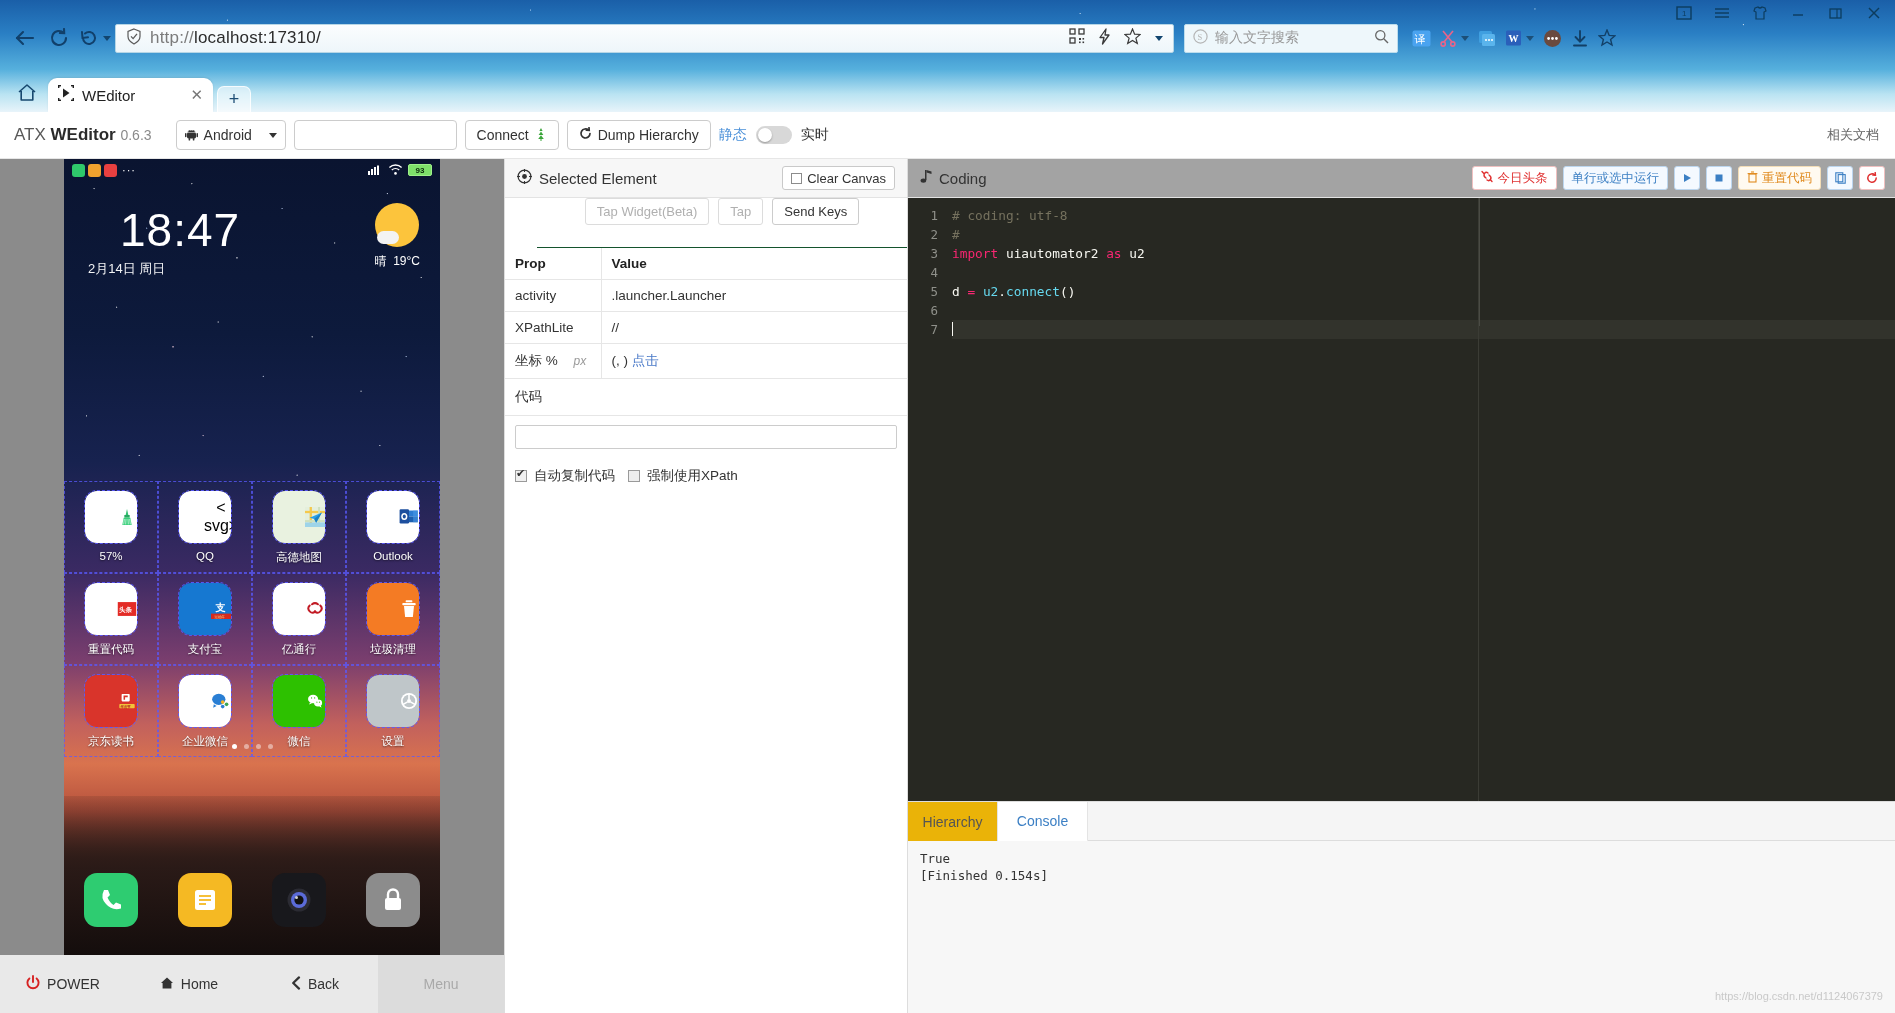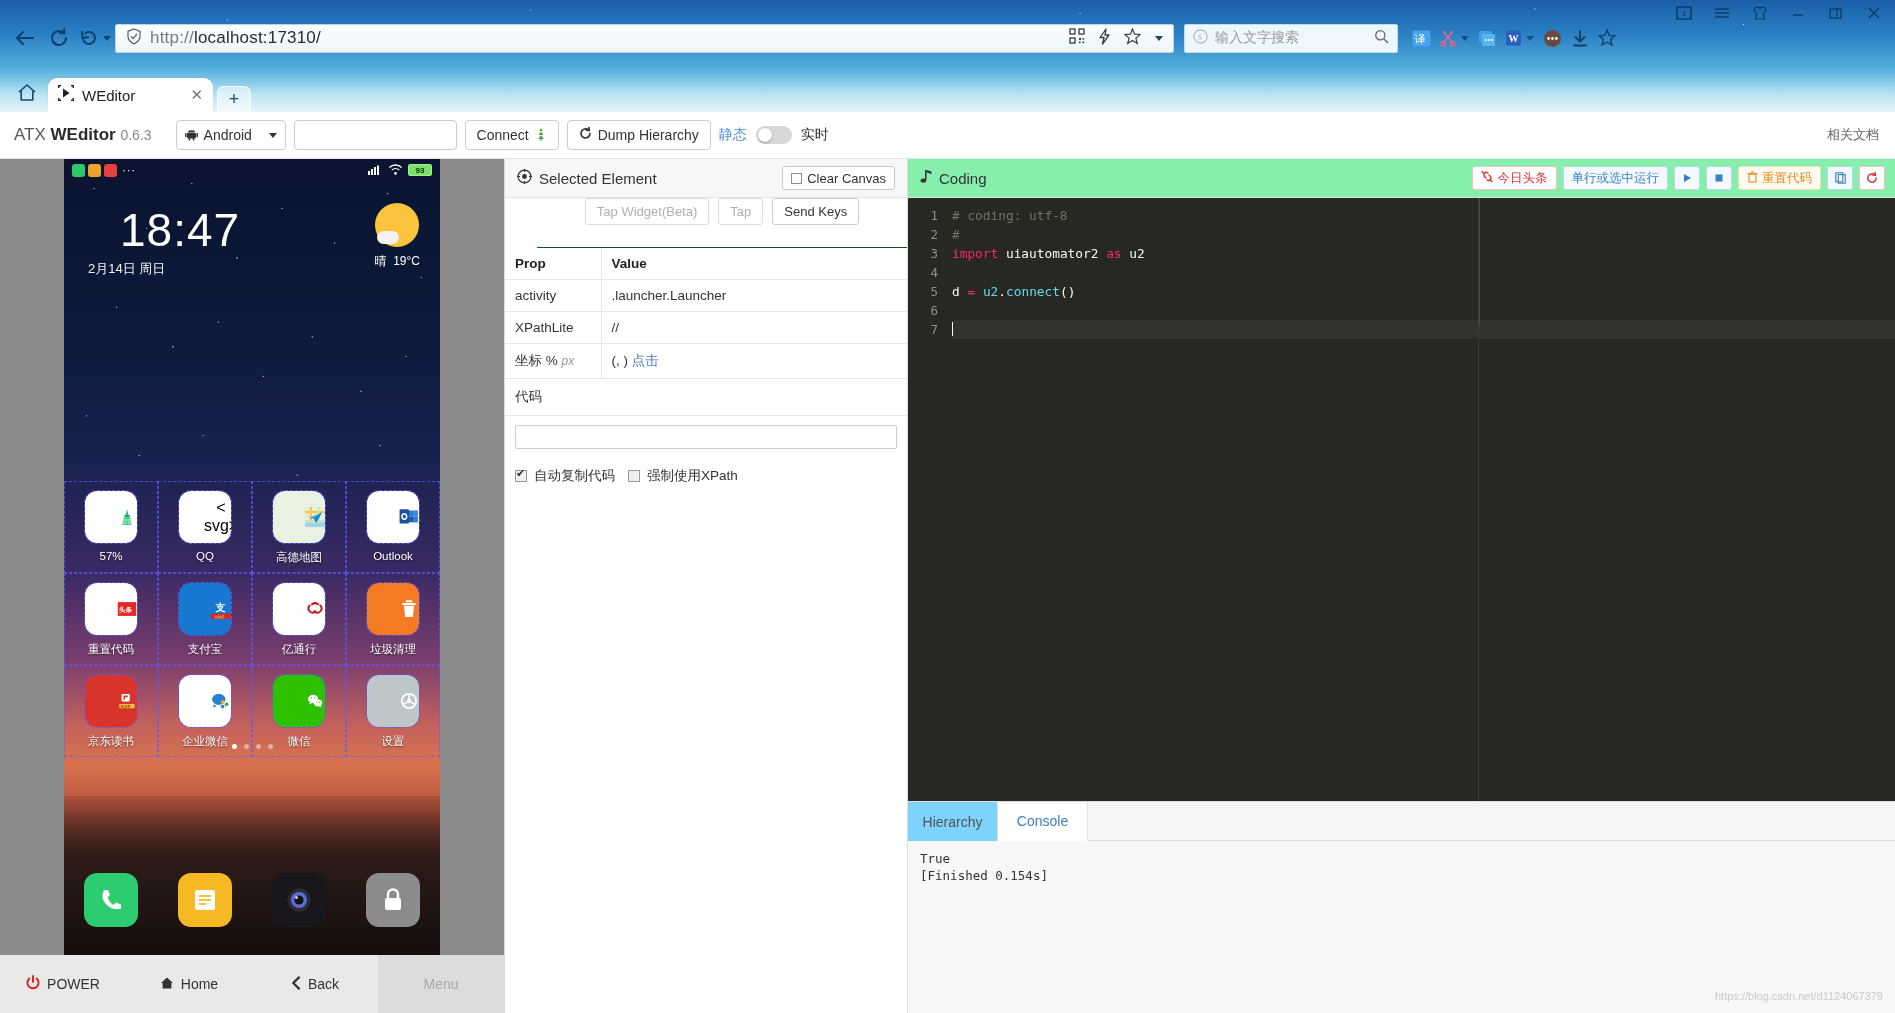--- a/index.html
+++ b/index.html
@@ -186,32 +186,32 @@
   .cbx { width:11px; height:11px; border:1px solid #8c8c8c; background:#fff; display:inline-block; position:relative;}
   #sel-actions { height:50px; display:flex; justify-content:center; gap:9px; border-bottom:1px solid #14532d;margin-left:32px;}
   .act-btn { height:27px; border:1px solid #ccc; border-radius:3px; background:#fff; font-size:13px; padding:0 11px;
              display:flex; align-items:center; color:#333; cursor:pointer;}
   .act-btn.disabled { color:#b0b0b0; border-color:#dcdcdc; }
 
   #prop-table { width:100%; border-collapse:collapse; font-size:13.5px; }
   #prop-table th, #prop-table td { border-bottom:1px solid #e6e6e6; padding:8px 10px; text-align:left; color:#333; }
   #prop-table th { font-weight:bold; color:#222; }
   #prop-table td:first-child, #prop-table th:first-child { width:96px; border-right:1px solid #e6e6e6;}
-  .unit { color:#999; font-style:italic; font-size:12px;}
+  .unit { color:#999; font-style:italic; font-size:12px;margin-left:12px;}
   .lnk { color:#4a79c8; cursor:pointer;}
   #code-label { font-size:13.5px; color:#333; padding:9px 10px; border-bottom:1px solid #e6e6e6; }
   #code-box { margin:9px 10px; height:24px; border:1px solid #ccc; border-radius:2px; background:#fff; }
   #sel-checks { display:flex; align-items:center; gap:7px; padding:9px 10px; font-size:13.5px; color:#333;}
   .sq { width:12px; height:12px; border:1px solid #9a9a9a; background:#fff; display:inline-block; position:relative; vertical-align:-1px;}
   .sq.on { background:#f0f0f0; }
   .sq.on::after { content:"✔"; position:absolute; left:0; top:-4px; font-size:11px; color:#333;}
 
   
   #right-col { flex:1; display:flex; flex-direction:column; background:#fff; min-width:0;}
-  #coding-head { height:39px; background:#86efac; border-bottom:1px solid #e3e3e3; display:flex; padding:0 10px 0 12px;gap:14px; }
+  #coding-head { height:39px; background:#a3a3a3; border-bottom:1px solid #e3e3e3; display:flex; padding:0 10px 0 12px;gap:14px; }
   #coding-title { font-size:15px; color:#333; display:flex; align-items:center; gap:6px;}
   #coding-tools { margin-left:auto; display:flex; align-items:center; gap:6px; }
   .ctl { height:24px; border-radius:3px; display:flex; align-items:center; gap:4px; padding:0 8px; font-size:12.5px; cursor:pointer; white-space:nowrap;}
   .ctl.red { border:1px solid #f0c0c0; color:#e03131; background:#fff;}
   .ctl.blue { border:1px solid #bcd6ef; color:#3b7fc4; background:#f4f9ff;}
   .ctl.icon-blue { border:1px solid #bcd6ef; color:#3b7fc4; background:#f4f9ff; width:26px; justify-content:center; padding:0;}
   .ctl.orange { border:1px solid #f3ddb6; color:#e08a1e; background:#fffaf0;}
   .ctl.icon-red { border:1px solid #f0c0c0; color:#e03131; background:#fff; width:26px; justify-content:center; padding:0;}
 
   #editor { flex:1; background:#272822; display:flex; position:relative; overflow:hidden; min-height:0;}
@@ -224,21 +224,21 @@
   .tok-comment { color:#75715e;}
   .tok-kw { color:#f92672;}
   .tok-name { color:#f8f8f2;}
   .tok-fn { color:#66d9ef;}
   .tok-op { color:#f92672;}
   .caret-line { display:inline-block; width:1px; height:14px; background:#f8f8f2; vertical-align:-2px;}
   .line-hl { background:#32332c; display:block; }
 
   #bottom-tabs { height:40px; background:#fff; border-top:1px solid #ddd; display:flex; align-items:stretch; }
   .btab { width:90px; display:flex; align-items:center; justify-content:center; font-size:14px; color:#555; cursor:pointer;
-          border-right:1px solid #e4e4e4; background:#7dd3fc;}
+          border-right:1px solid #e4e4e4; background:#eab308;}
   .btab.active { background:#fff; color:#3b7fc4; border-bottom:2px solid #fff; margin-bottom:-1px;}
   #tabs-filler { flex:1; background:#f5f5f5; border-bottom:1px solid #ddd;}
   #console { height:172px; background:#f7f7f7; font-family:"DejaVu Sans Mono", monospace; font-size:12.5px; color:#333;
              padding:9px 12px; line-height:17px; white-space:pre; position:relative; overflow:hidden;}
   #watermark { position:absolute; right:12px; bottom:8px; font-size:11px; color:#c9c9c9; font-family:"Liberation Sans",sans-serif;margin-top:6px;}
 </style>
 </head>
 <body>
 
 <div id="browser-chrome">

